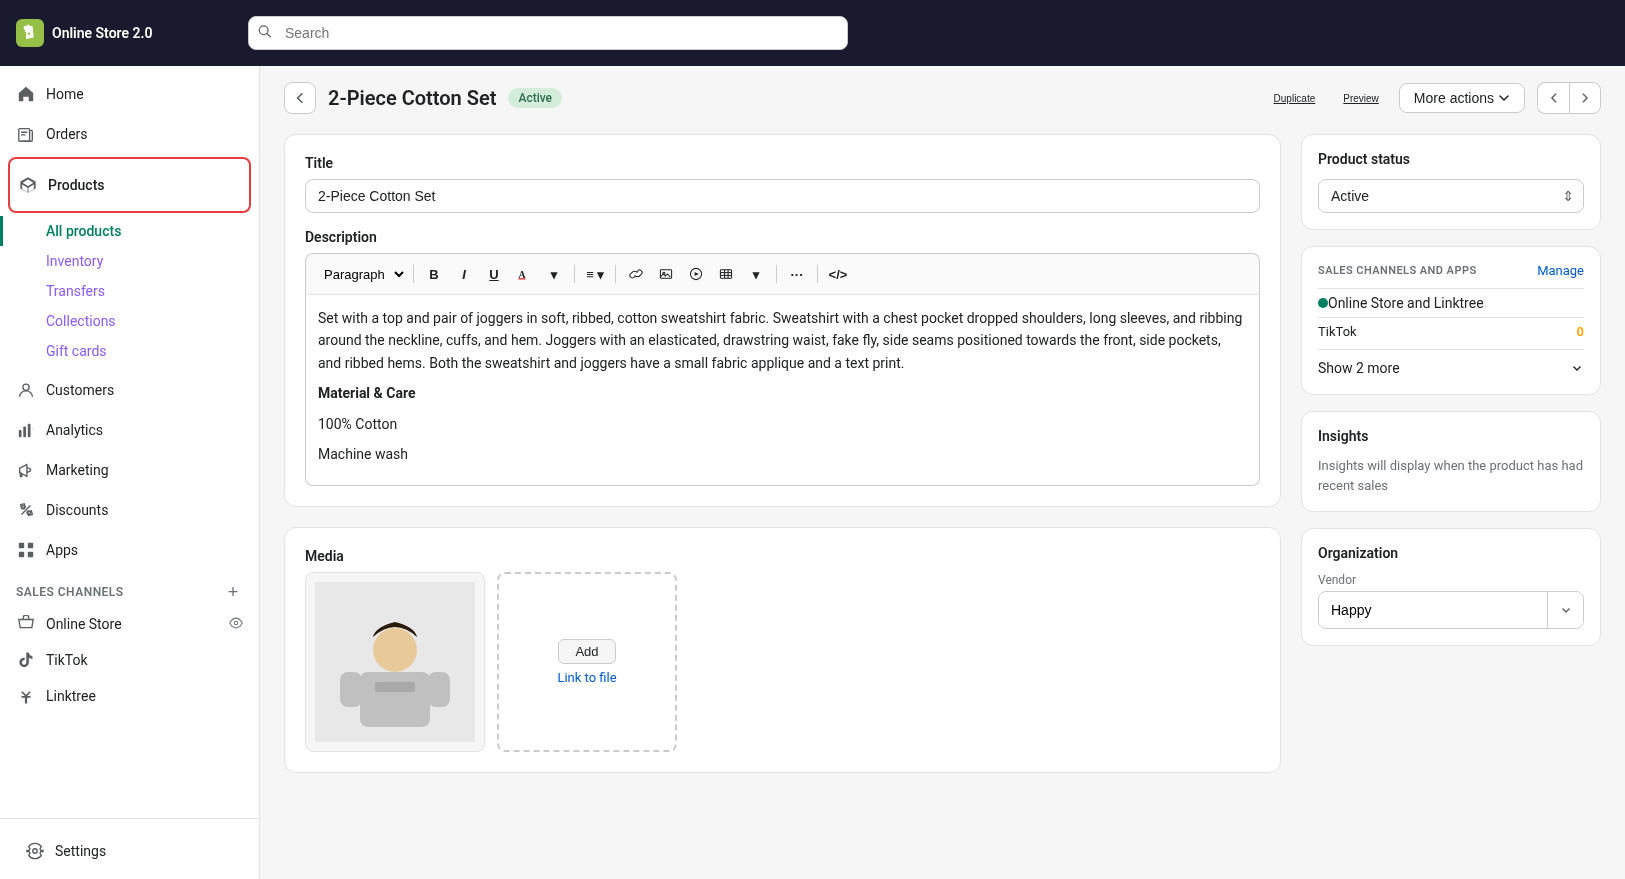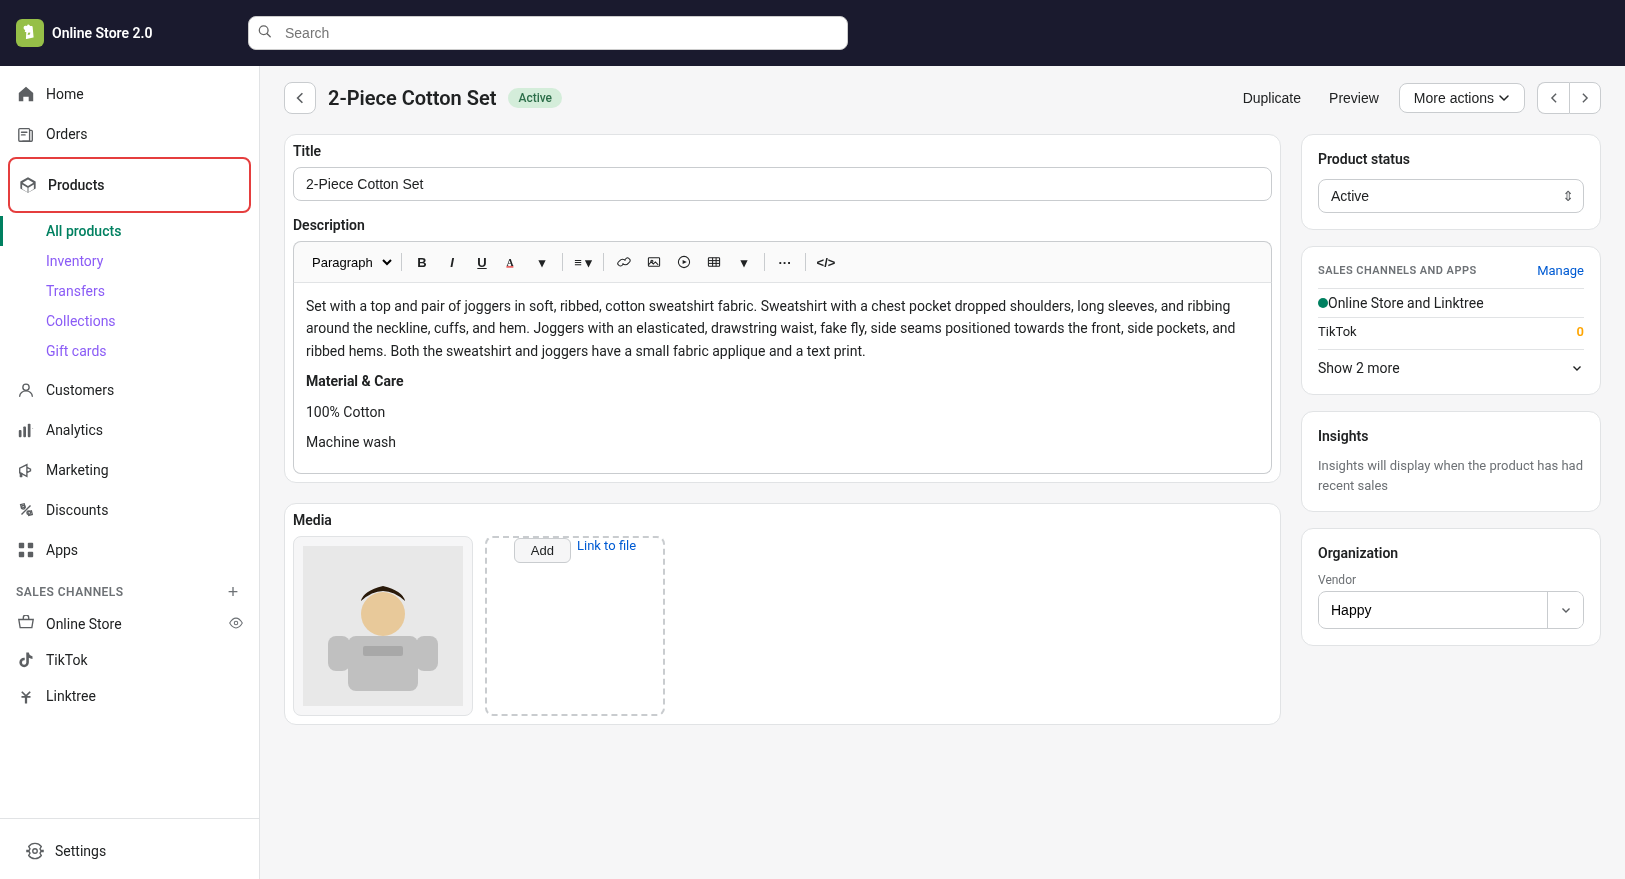--- a/index.html
+++ b/index.html
@@ -43,51 +43,51 @@
     
     .main { flex: 1; overflow-y: auto; padding: 16px 24px; background: #f6f6f7; }
 
     
     .page-header { display: flex; align-items: center; justify-content: space-between; margin-bottom: 20px; }
     .page-header-left { display: flex; align-items: center; gap: 12px; }
     .back-btn { width: 32px; height: 32px; border: 1px solid #c9cccf; border-radius: 8px; background: #fff; display: flex; align-items: center; justify-content: center; cursor: pointer; }
     .page-title { font-size: 20px; font-weight: 600; color: #202223; }
     .badge-active { background: #d4edda; color: #2c6e49; font-size: 12px; font-weight: 500; padding: 3px 10px; border-radius: 12px; }
     .page-header-actions { display: flex; align-items: center; gap: 12px; }
-    .action-btn { background: none; border: none; font-size: 14px; color: #202223; cursor: pointer; padding: 6px 8px; }
+    .action-btn { background: none; border: none; font-size: 10px; color: #202223; cursor: pointer; padding: 6px 8px; text-decoration: underline; }
     .action-btn-outline { background: #fff; border: 1px solid #c9cccf; border-radius: 8px; font-size: 14px; color: #202223; cursor: pointer; padding: 6px 14px; display: flex; align-items: center; gap: 4px; }
     .nav-arrows { display: flex; gap: 0; }
     .arrow-btn { width: 32px; height: 32px; border: 1px solid #c9cccf; background: #fff; cursor: pointer; display: flex; align-items: center; justify-content: center; color: #5c5f62; }
     .arrow-btn:first-child { border-radius: 8px 0 0 8px; border-right: none; }
     .arrow-btn:last-child { border-radius: 0 8px 8px 0; }
 
     
     .content-grid { display: grid; grid-template-columns: 1fr 300px; gap: 20px; }
 
     
-    .card { background: #fff; border: 1px solid #e1e3e5; border-radius: 12px; padding: 8px; margin-bottom: 20px; }
+    .card { background: #fff; border: 1px solid #e1e3e5; border-radius: 12px; padding: 20px; margin-bottom: 20px; }
     .card-title { font-size: 14px; font-weight: 600; color: #202223; margin-bottom: 8px; }
 
     .form-input { width: 100%; padding: 8px 12px; border: 1px solid #c9cccf; border-radius: 8px; font-size: 14px; outline: none; color: #202223; }
 
     
     .editor-toolbar { display: flex; align-items: center; gap: 2px; padding: 6px 8px; border: 1px solid #c9cccf; border-radius: 8px 8px 0 0; border-bottom: 1px solid #e1e3e5; background: #fafafa; flex-wrap: wrap; }
     .toolbar-select { border: none; background: none; font-size: 13px; cursor: pointer; padding: 3px 6px; border-radius: 4px; }
     .toolbar-divider { width: 1px; height: 18px; background: #c9cccf; margin: 0 4px; }
     .toolbar-btn { width: 28px; height: 28px; border: none; background: none; cursor: pointer; border-radius: 4px; font-size: 13px; font-weight: 600; display: flex; align-items: center; justify-content: center; color: #202223; }
     .toolbar-btn.underline { text-decoration: underline; }
 
     .editor-content { border: 1px solid #c9cccf; border-top: none; border-radius: 0 0 8px 8px; padding: 12px; min-height: 160px; font-size: 14px; line-height: 1.6; color: #202223; background: #fff; }
     .editor-content p { margin-bottom: 8px; }
     .editor-content .bold-text { font-weight: 700; }
 
     
     .media-grid { display: flex; gap: 12px; flex-wrap: wrap; }
     .media-item { width: 180px; height: 180px; border: 1px solid #e1e3e5; border-radius: 8px; overflow: hidden; background: #f6f6f7; display: flex; align-items: center; justify-content: center; }
-    .media-add-box { width: 180px; height: 180px; border: 2px dashed #c9cccf; border-radius: 8px; display: flex; align-items: flex-start; justify-content: center; gap: 6px; cursor: pointer; }
+    .media-add-box { width: 180px; height: 180px; border: 2px dashed #c9cccf; border-radius: 8px; display: flex; flex-direction: column; align-items: center; justify-content: center; gap: 6px; cursor: pointer; }
     .media-add-btn { background: #f6f6f7; border: 1px solid #c9cccf; border-radius: 6px; padding: 4px 16px; font-size: 13px; cursor: pointer; color: #202223; }
     .media-link { color: #005bd3; font-size: 13px; cursor: pointer; }
 
     
     .right-sidebar { display: flex; flex-direction: column; gap: 16px; }
 
     .right-card { background: #fff; border: 1px solid #e1e3e5; border-radius: 12px; padding: 16px; }
     .right-card-title { font-size: 14px; font-weight: 600; color: #202223; margin-bottom: 12px; }
 
     .select-with-arrow { position: relative; }

